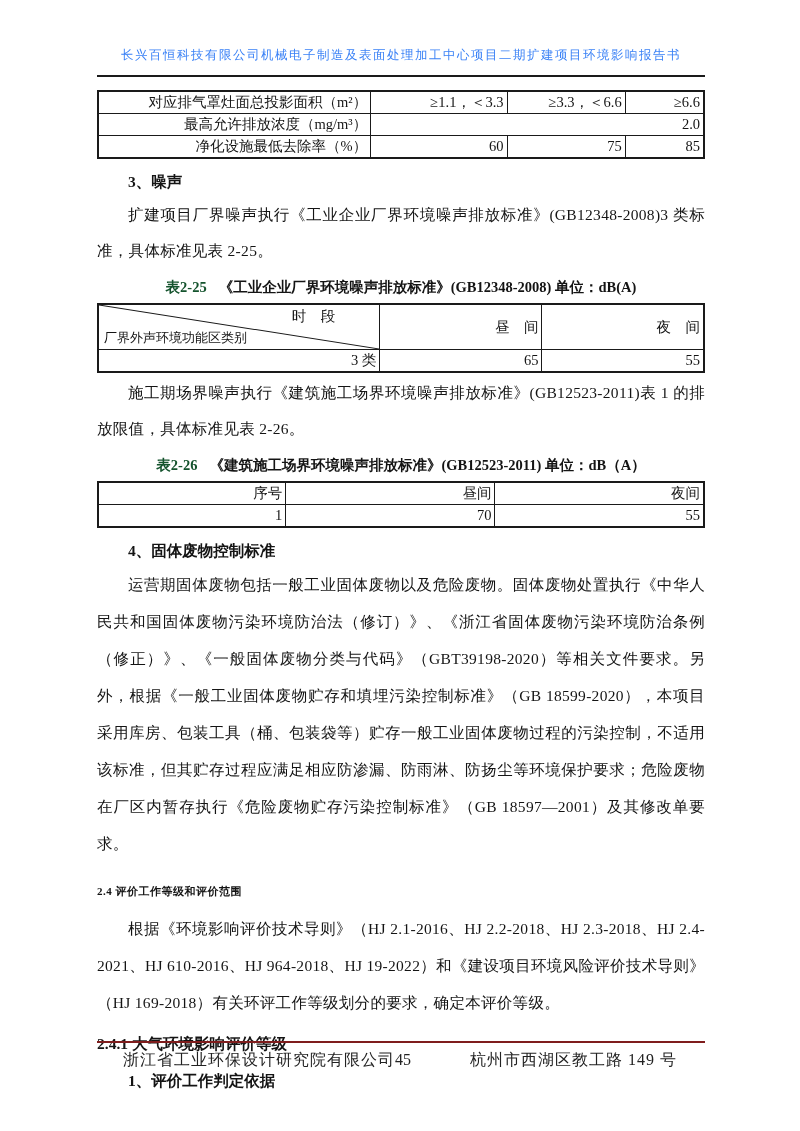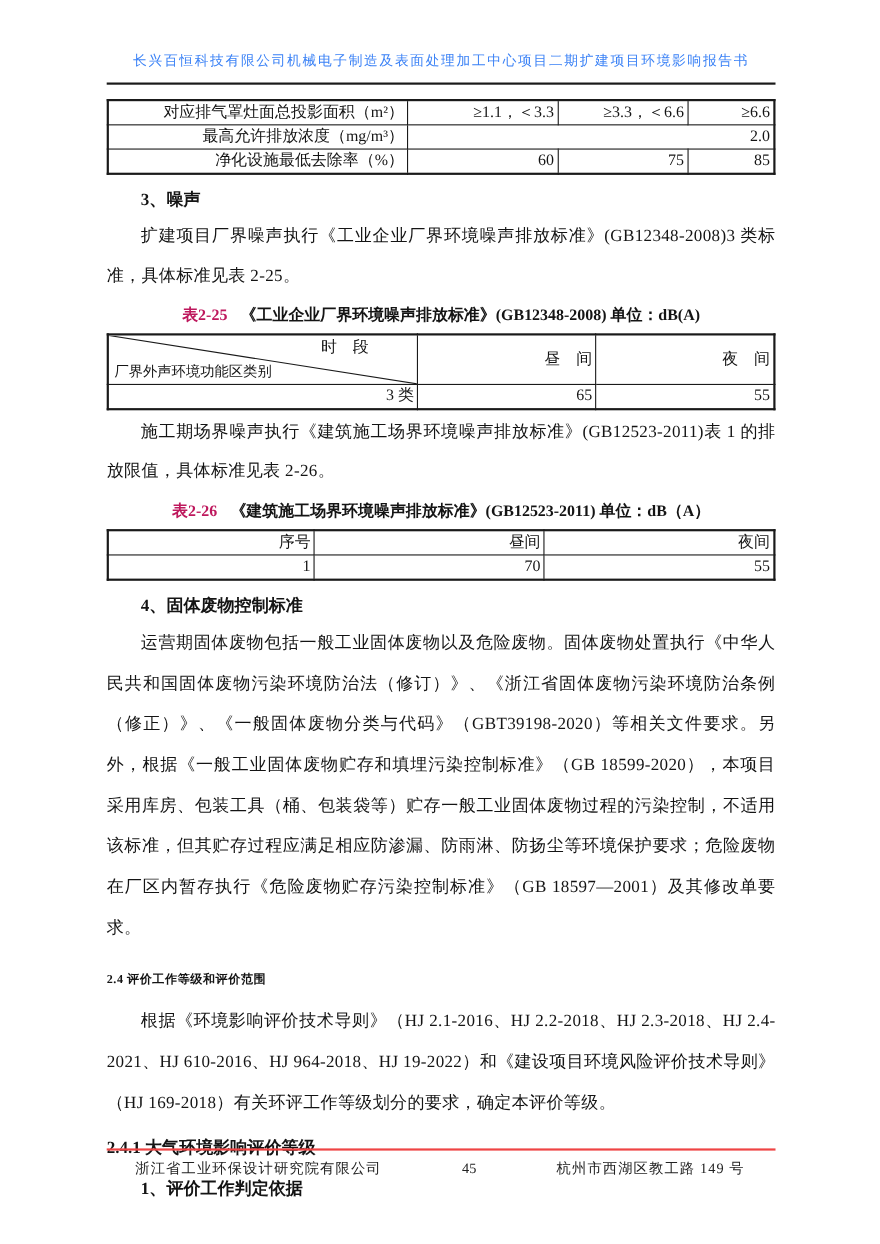--- a/index.html
+++ b/index.html
@@ -15,38 +15,38 @@
 
   table.tbl { width:100%; border-collapse:collapse; table-layout:fixed; font-size:14.5px; border:2px solid #1a1a1a; }
   table.tbl td { border:1px solid #1a1a1a; text-align:right; padding:1px 3px; height:19px; line-height:19px; overflow:hidden; white-space:nowrap; }
   .tbl-fume { margin-top:13px; }
 
   .item-heading { margin:9px 0 0; text-indent:2em; font-size:15.5px; line-height:27px;font-weight:bold; }
   .para { margin:2px 0 0; text-indent:2em; font-size:15.5px; line-height:36px; text-align:justify; letter-spacing:0.3px; }
   .para-wide { line-height:37px; }
 
   .caption { margin:7px 0 5px; text-align:center; font-weight:bold; font-size:14.5px; line-height:22px; white-space:nowrap; }
-  .cap-tag { color:#be185d; margin-right:12px; }
+  .cap-tag { color:#14532d; margin-right:12px; }
 
   .tbl25 tr.hdr td { height:42px; }
   td.diag { position:relative; padding:0; }
   .diag-line { position:absolute; left:0; top:0; width:100%; height:100%; display:block; }
   .diag-top { position:absolute; top:3px; right:44px; font-size:14.5px; line-height:17px; }
   .diag-bottom { position:absolute; bottom:3px; left:5px; font-size:13px; line-height:17px; }
 
   .h2 { margin:15px 0 5px; font-size:11px; font-weight:bold; line-height:28px; letter-spacing:0.5px; }
   .h3 { margin:9px 0 0; font-size:15.5px; font-weight:bold; line-height:28px; }
 
   .page-footer {
     position:absolute; left:97px; right:95px; bottom:60px;
-    border-top:2px solid #ef4444; padding-top:7px;
-    display:flex; align-items:baseline; font-size:13px; color:#222;margin-top:43px;
+    border-top:2px solid #7f1d1d; padding-top:7px;
+    display:flex; align-items:baseline; font-size:16px; color:#222;margin-top:43px;
   }
   .footer-company { margin-left:26px; letter-spacing:1px; }
-  .footer-page { flex:1; text-align:center; }
+  .footer-page { flex:1; text-align:left; }
   .footer-address { margin-right:28px; letter-spacing:1px; }
 </style>
 </head>
 <body>
 
 <div class="page">
 
   <header class="page-header">
     <div class="header-title">长兴百恒科技有限公司机械电子制造及表面处理加工中心项目二期扩建项目环境影响报告书</div>
   </header>

